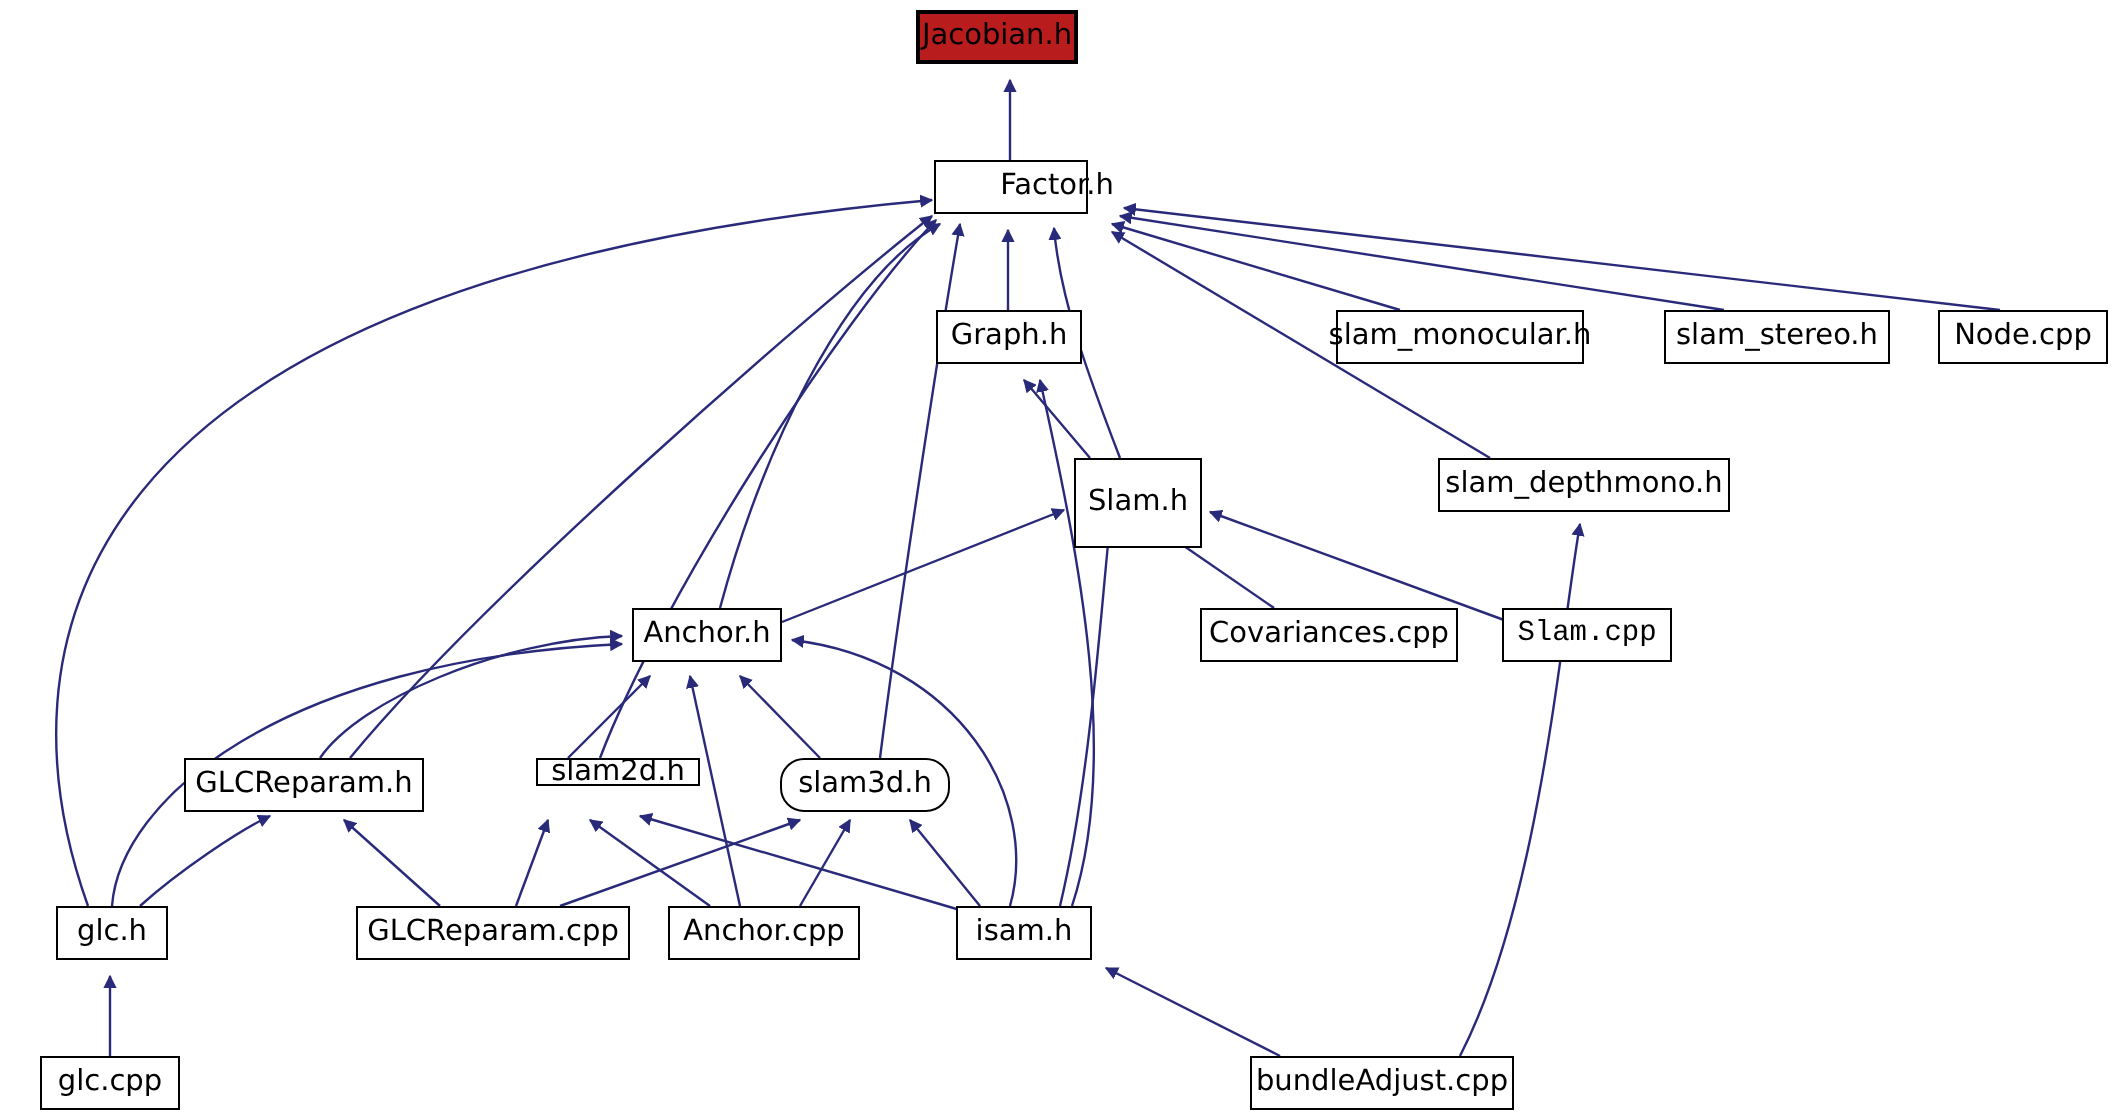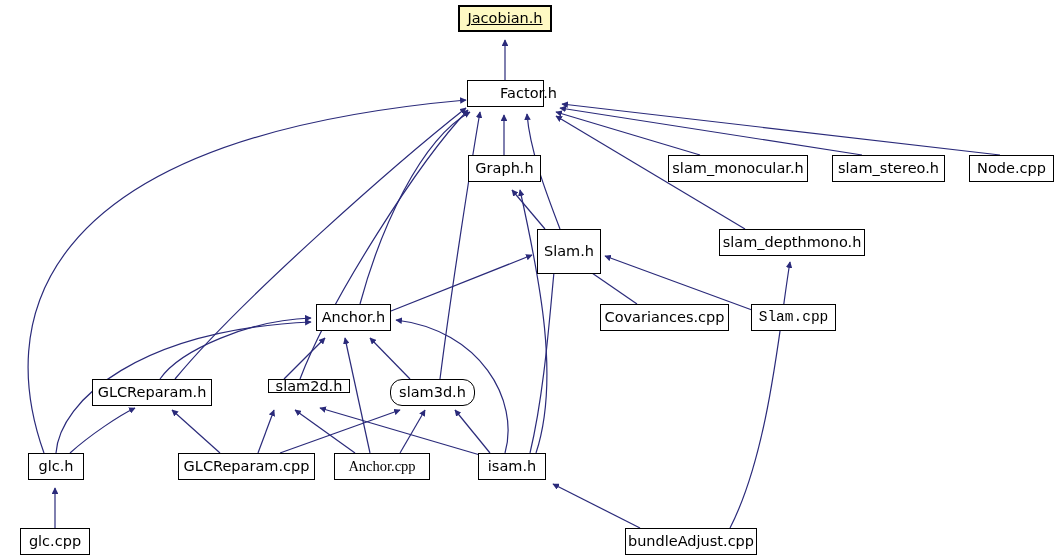--- a/index.html
+++ b/index.html
@@ -54,30 +54,30 @@
         <path d="M 480,455 L 320,408" marker-end="url(#arrow)" stroke="#2a2a7a"></path>
         <path d="M 490,453 L 455,410" marker-end="url(#arrow)" stroke="#2a2a7a"></path>
         <path d="M 530,453 C 545,390 550,310 555,262" marker-end="url(#arrow)" stroke="#2a2a7a"></path>
         <path d="M 536,453 C 560,380 540,280 520,190" marker-end="url(#arrow)" stroke="#2a2a7a"></path>
         <path d="M 55,528 L 55,488" marker-end="url(#arrow)" stroke="#2a2a7a"></path>
         <path d="M 640,528 L 553,484" marker-end="url(#arrow)" stroke="#2a2a7a"></path>
         <path d="M 730,528 C 770,450 780,320 790,262" marker-end="url(#arrow)" stroke="#2a2a7a"></path>
       </g>
   </svg>
   <div id="node-layer">
-      <div class="node focus" style="left: 458px; top: 5px; width: 94px; height: 27px; background: #fef9c3; border-width: 2px; text-decoration: underline;">
+      <div class="node focus" style="left: 458px; top: 5px; width: 81px; height: 27px; background: #b91c1c; border-width: 2px;">
         <span class="lbl">Jacobian.h</span>
       </div>
       <div class="node" style="left: 467px; top: 80px; width: 77px; height: 27px; padding-left: 46px;">
         <span class="lbl">Factor.h</span>
       </div>
       <div class="node" style="left: 468px; top: 155px; width: 73px; height: 27px;">
         <span class="lbl">Graph.h</span>
       </div>
-      <div class="node" style="left: 668px; top: 155px; width: 140px; height: 27px;">
+      <div class="node" style="left: 668px; top: 155px; width: 124px; height: 27px;">
         <span class="lbl">slam_monocular.h</span>
       </div>
       <div class="node" style="left: 832px; top: 155px; width: 113px; height: 27px;">
         <span class="lbl">slam_stereo.h</span>
       </div>
       <div class="node" style="left: 969px; top: 155px; width: 85px; height: 27px;">
         <span class="lbl">Node.cpp</span>
       </div>
       <div class="node" style="left: 537px; top: 229px; width: 64px; height: 45px;">
         <span class="lbl">Slam.h</span>
@@ -102,21 +102,21 @@
       </div>
       <div class="node" style="left: 390px; top: 379px; width: 85px; height: 27px; border-radius: 12px;">
         <span class="lbl">slam3d.h</span>
       </div>
       <div class="node" style="left: 28px; top: 453px; width: 56px; height: 27px;">
         <span class="lbl">glc.h</span>
       </div>
       <div class="node" style="left: 178px; top: 453px; width: 137px; height: 27px;">
         <span class="lbl">GLCReparam.cpp</span>
       </div>
-      <div class="node" style="left: 334px; top: 453px; width: 96px; height: 27px; font-family: Liberation Serif, serif;">
+      <div class="node" style="left: 334px; top: 453px; width: 96px; height: 27px;">
         <span class="lbl">Anchor.cpp</span>
       </div>
       <div class="node" style="left: 478px; top: 453px; width: 68px; height: 27px;">
         <span class="lbl">isam.h</span>
       </div>
       <div class="node" style="left: 20px; top: 528px; width: 70px; height: 27px;">
         <span class="lbl">glc.cpp</span>
       </div>
       <div class="node" style="left: 625px; top: 528px; width: 132px; height: 27px;">
         <span class="lbl">bundleAdjust.cpp</span>

